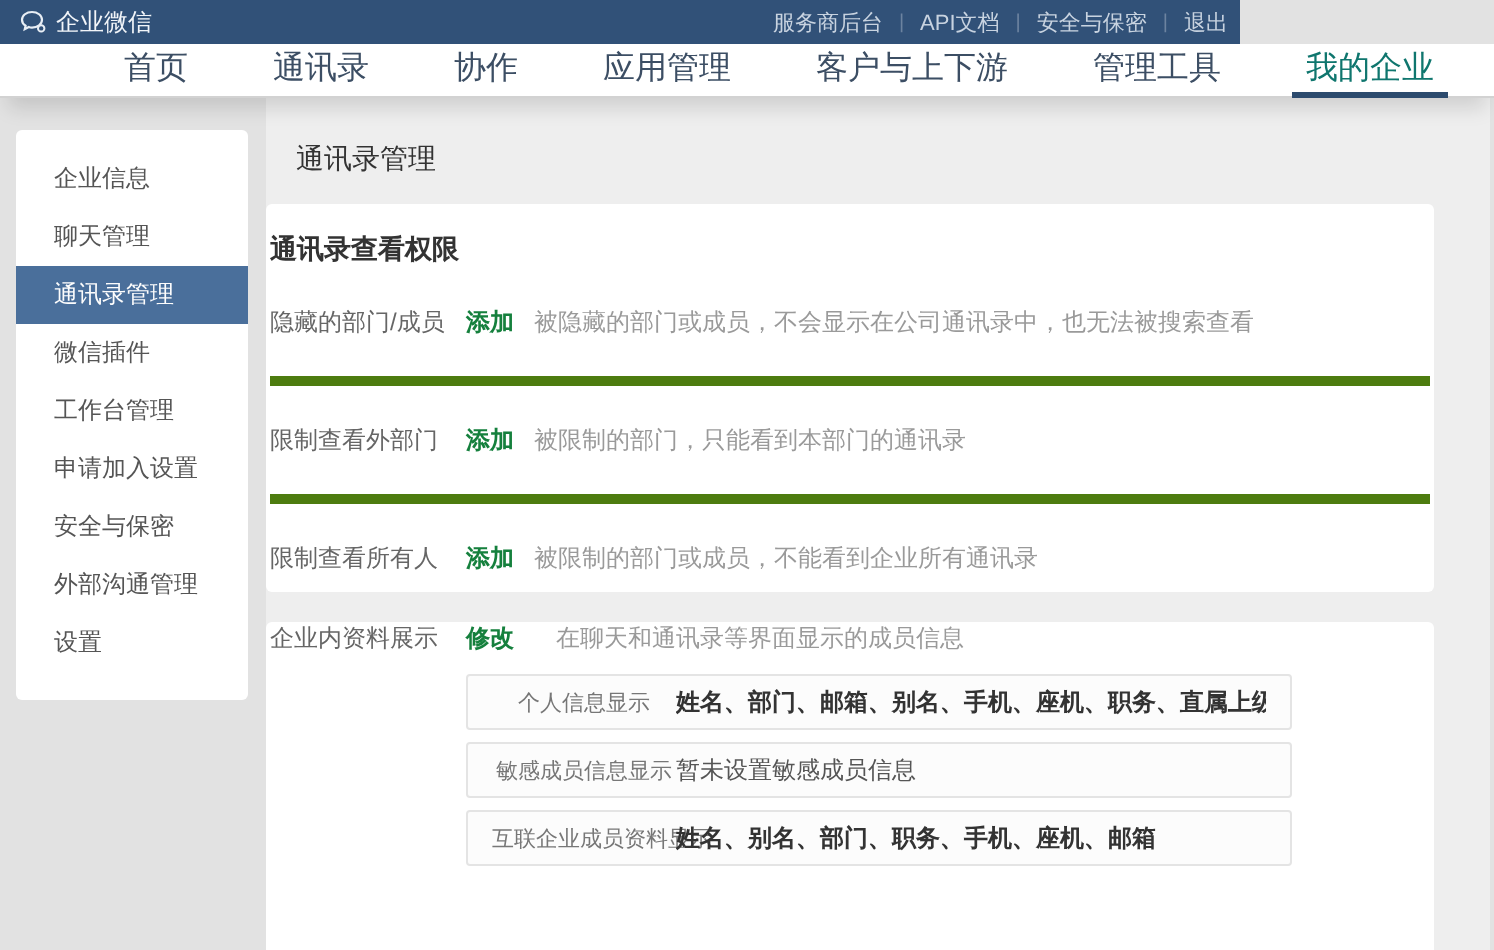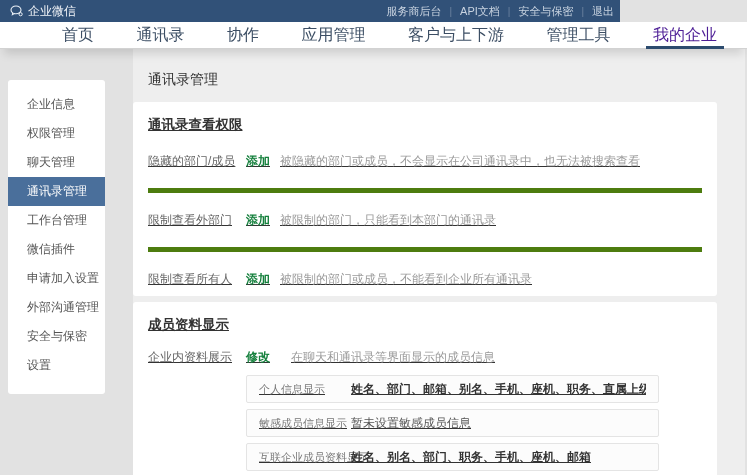--- a/index.html
+++ b/index.html
@@ -26,66 +26,66 @@
     position:absolute; top:22px; left:0; width:747px; height:27px;
     background:#ffffff; border-bottom:1px solid #d2d2d2;
     box-shadow:0 9px 10px -4px rgba(0,0,0,0.13);
     display:flex; align-items:center; justify-content:space-between;
     padding:0 30px 0 62px; z-index:5;
   }
   .tab {
     position:relative; height:27px; line-height:26px;
     color:#3c4e64; font-size:16px; cursor:pointer; white-space:nowrap;
   }
-  .tab.active { color:#4c1d95; }
+  .tab.active { color:#0f766e; }
   .tab.active::after {
     content:""; position:absolute; left:-7px; right:-7px; bottom:0;
     height:3px; background:#2c4b6e;
   }
 
   
   .sidebar {
-    position:absolute; left:8px; top:80px; width:97px;
+    position:absolute; left:8px; top:65px; width:116px;
     background:#ffffff; border-radius:3px; padding:10px 0 14px 0;
   }
   .side-item {
     height:29px; line-height:29px; padding-left:19px;
     font-size:12px; color:#555; cursor:pointer; white-space:nowrap; overflow:hidden;
   }
   .side-item.active { background:#4a6f9b; color:#fdfdfd; }
 
   
   .main-col {
     position:absolute; left:133px; top:49px; width:612px; bottom:0;
     background:#eeeeee;
   }
   .page-title { margin:22px 0 13px 15px; font-size:14px; color:#333; }
 
   .card {
-    background:#ffffff; border-radius:3px; width:584px; padding:0 15px;text-decoration:underline;
+    background:#ffffff; border-radius:3px; width:584px; padding:0 2px;
   }
   .card1 { height:194px; }
   .card2 { margin-top:6px; height:230px; }
 
   .sec-title { padding-top:14px; font-size:13.5px; font-weight:bold; color:#333; }
 
   .perm-row {
     display:flex; align-items:flex-start; padding:19px 0 18px 0;
     border-bottom:5px solid #4d7c0f;
   }
   .perm-row.last { border-bottom:none; }
   .row-label { width:98px; flex-shrink:0; color:#666; font-size:12px; }
   .link { color:#15803d; font-weight:bold; font-size:12px; cursor:pointer; flex-shrink:0; }
   .row-desc { color:#9a9a9a; font-size:12px; margin-left:10px; white-space:nowrap; overflow:hidden; }
 
   .profile-row { display:flex; align-items:flex-start; margin-top:15px; }
   .profile-right { flex:1; }
   .profile-line1 { display:flex; align-items:flex-start; }
 
-  .boxes { margin-top:9px; }
+  .boxes { margin-top:9px;text-align:center; }
   .info-box {
     width:413px; height:28px; margin-bottom:6px;
     border:1px solid #e4e4e4; border-radius:2px; background:#fcfcfc;
     display:flex; align-items:center; padding:0 12px; overflow:hidden;
   }
   .box-label { width:92px; flex-shrink:0; font-size:11px; color:#777; white-space:nowrap; }
   .box-value { font-size:12px; color:#333; font-weight:bold; white-space:nowrap; overflow:hidden; }
   .box-value.muted { font-weight:normal; color:#555; }
 </style>
 </head>
@@ -117,28 +117,27 @@
   <span class="tab">通讯录</span>
   <span class="tab">协作</span>
   <span class="tab">应用管理</span>
   <span class="tab">客户与上下游</span>
   <span class="tab">管理工具</span>
   <span class="tab active">我的企业</span>
 </div>
 
 <div class="sidebar">
   <div class="side-item">企业信息</div>
-  <div class="side-item">权限管理</div>
   <div class="side-item">聊天管理</div>
   <div class="side-item active">通讯录管理</div>
+  <div class="side-item">微信插件</div>
   <div class="side-item">工作台管理</div>
-  <div class="side-item">微信插件</div>
   <div class="side-item">申请加入设置</div>
+  <div class="side-item">安全与保密</div>
   <div class="side-item">外部沟通管理</div>
-  <div class="side-item">安全与保密</div>
   <div class="side-item">设置</div>
 </div>
 
 <div class="main-col">
   <div class="page-title">通讯录管理</div>
 
   <div class="card card1">
     <div class="sec-title">通讯录查看权限</div>
 
     <div class="perm-row">
@@ -154,21 +153,20 @@
     </div>
 
     <div class="perm-row last">
       <span class="row-label">限制查看所有人</span>
       <span class="link">添加</span>
       <span class="row-desc">被限制的部门或成员，不能看到企业所有通讯录</span>
     </div>
   </div>
 
   <div class="card card2">
-    <div class="sec-title">成员资料显示</div>
 
     <div class="profile-row">
       <span class="row-label">企业内资料展示</span>
       <div class="profile-right">
         <div class="profile-line1">
           <span class="link">修改</span>
           <span class="row-desc" style="margin-left:21px">在聊天和通讯录等界面显示的成员信息</span>
         </div>
         <div class="boxes">
           <div class="info-box">

